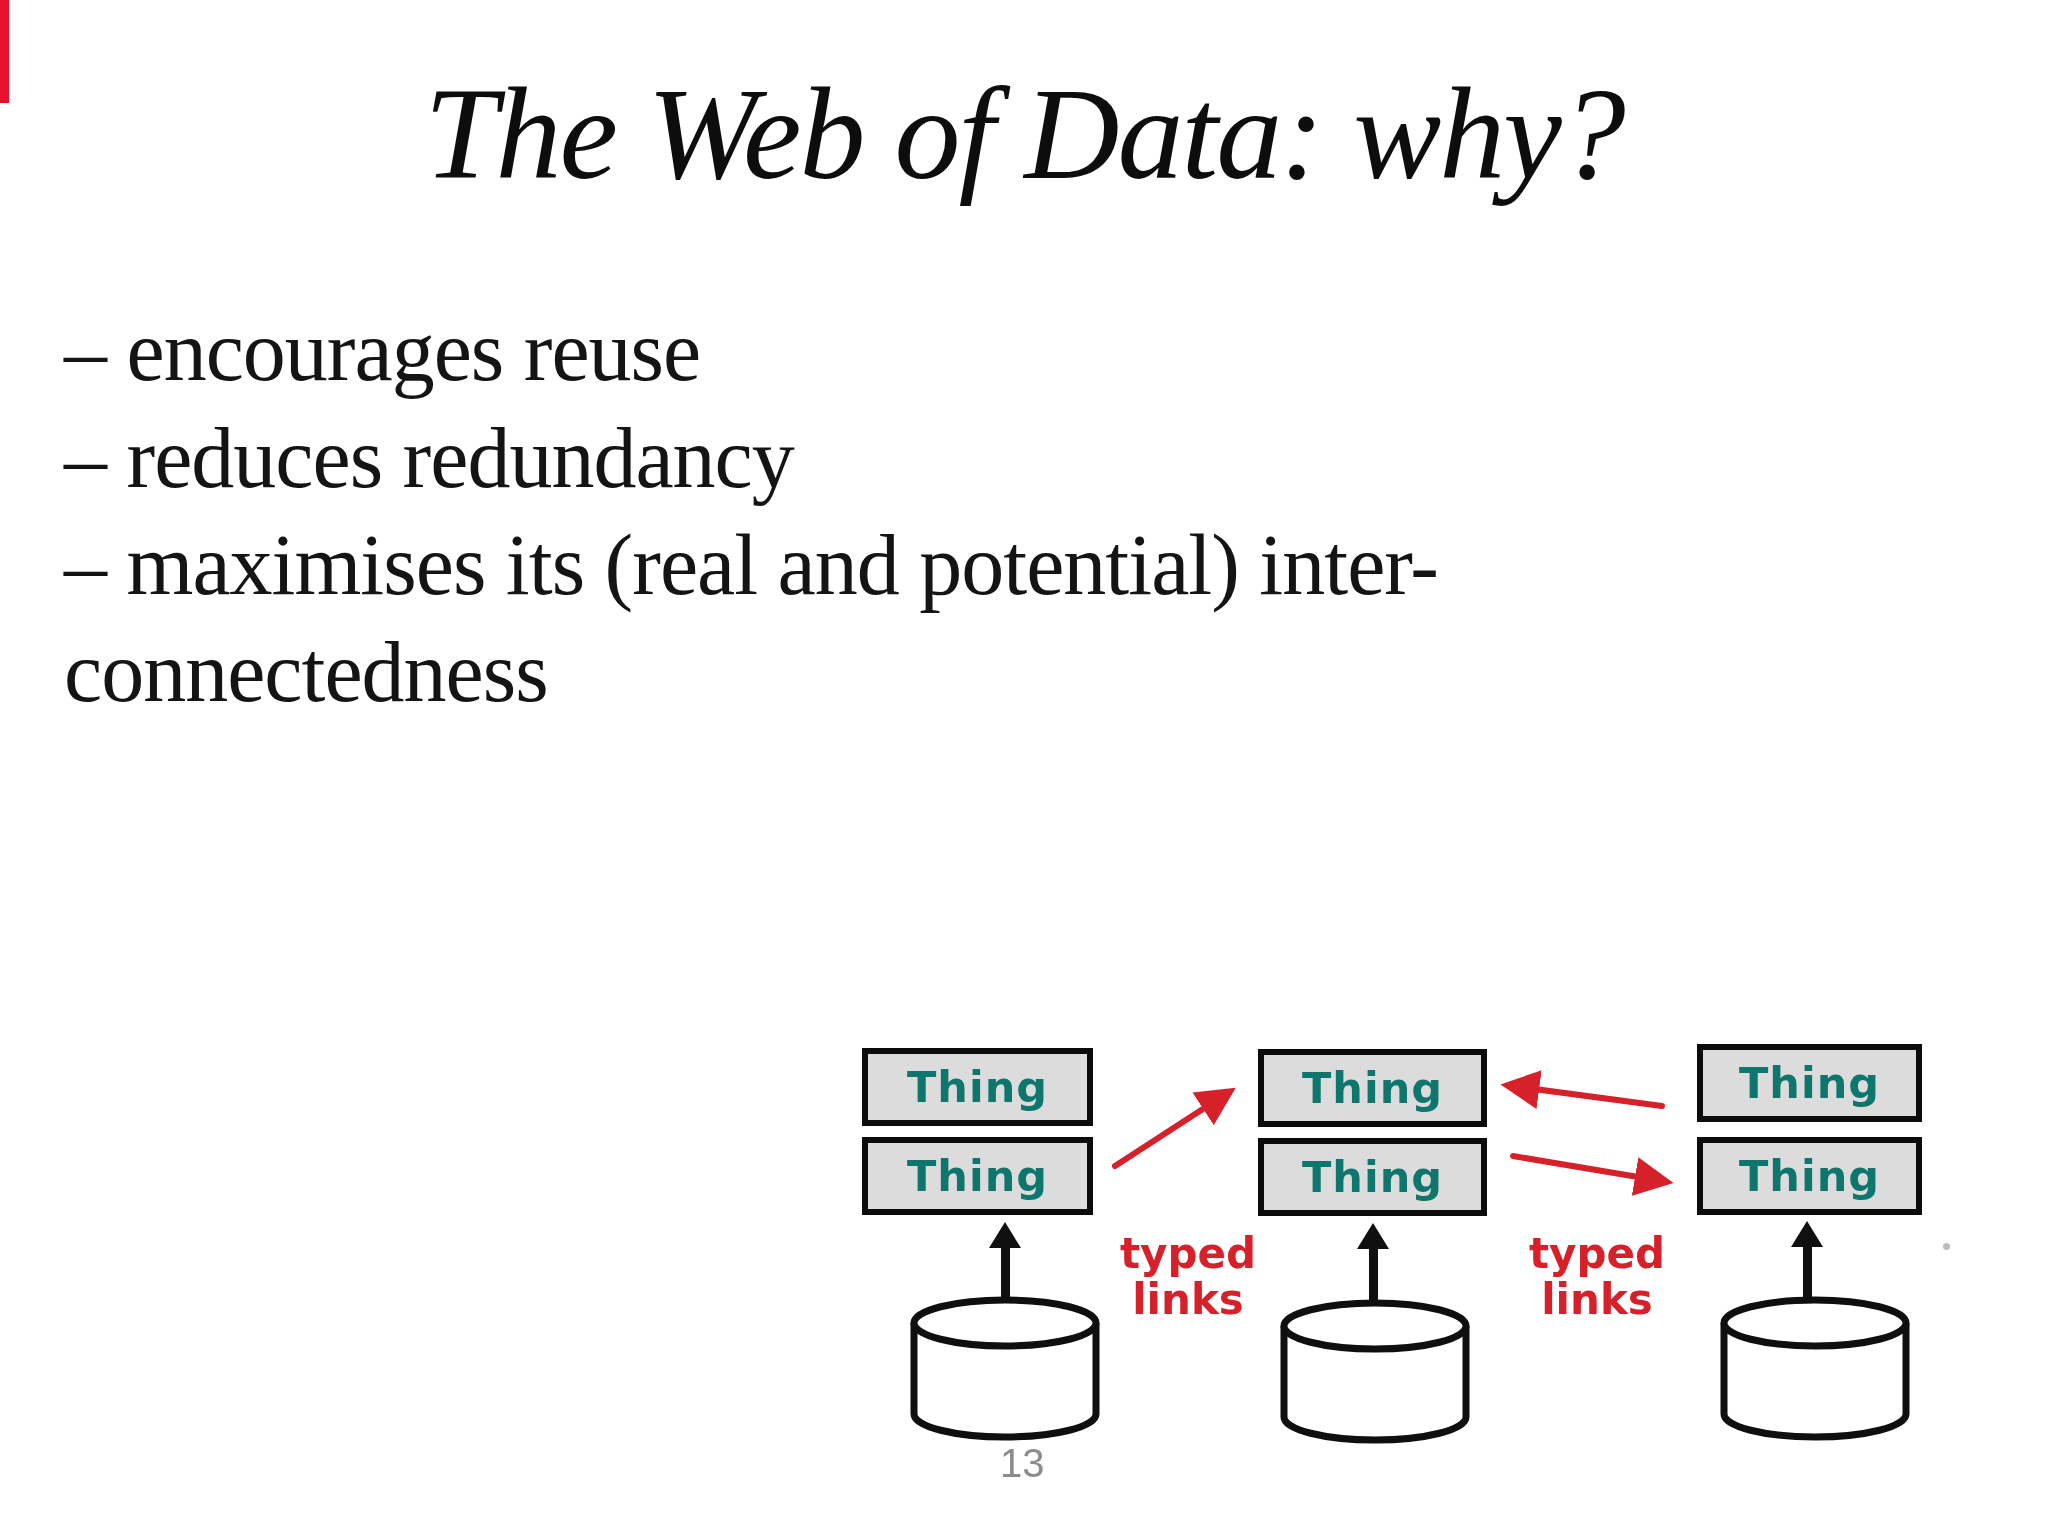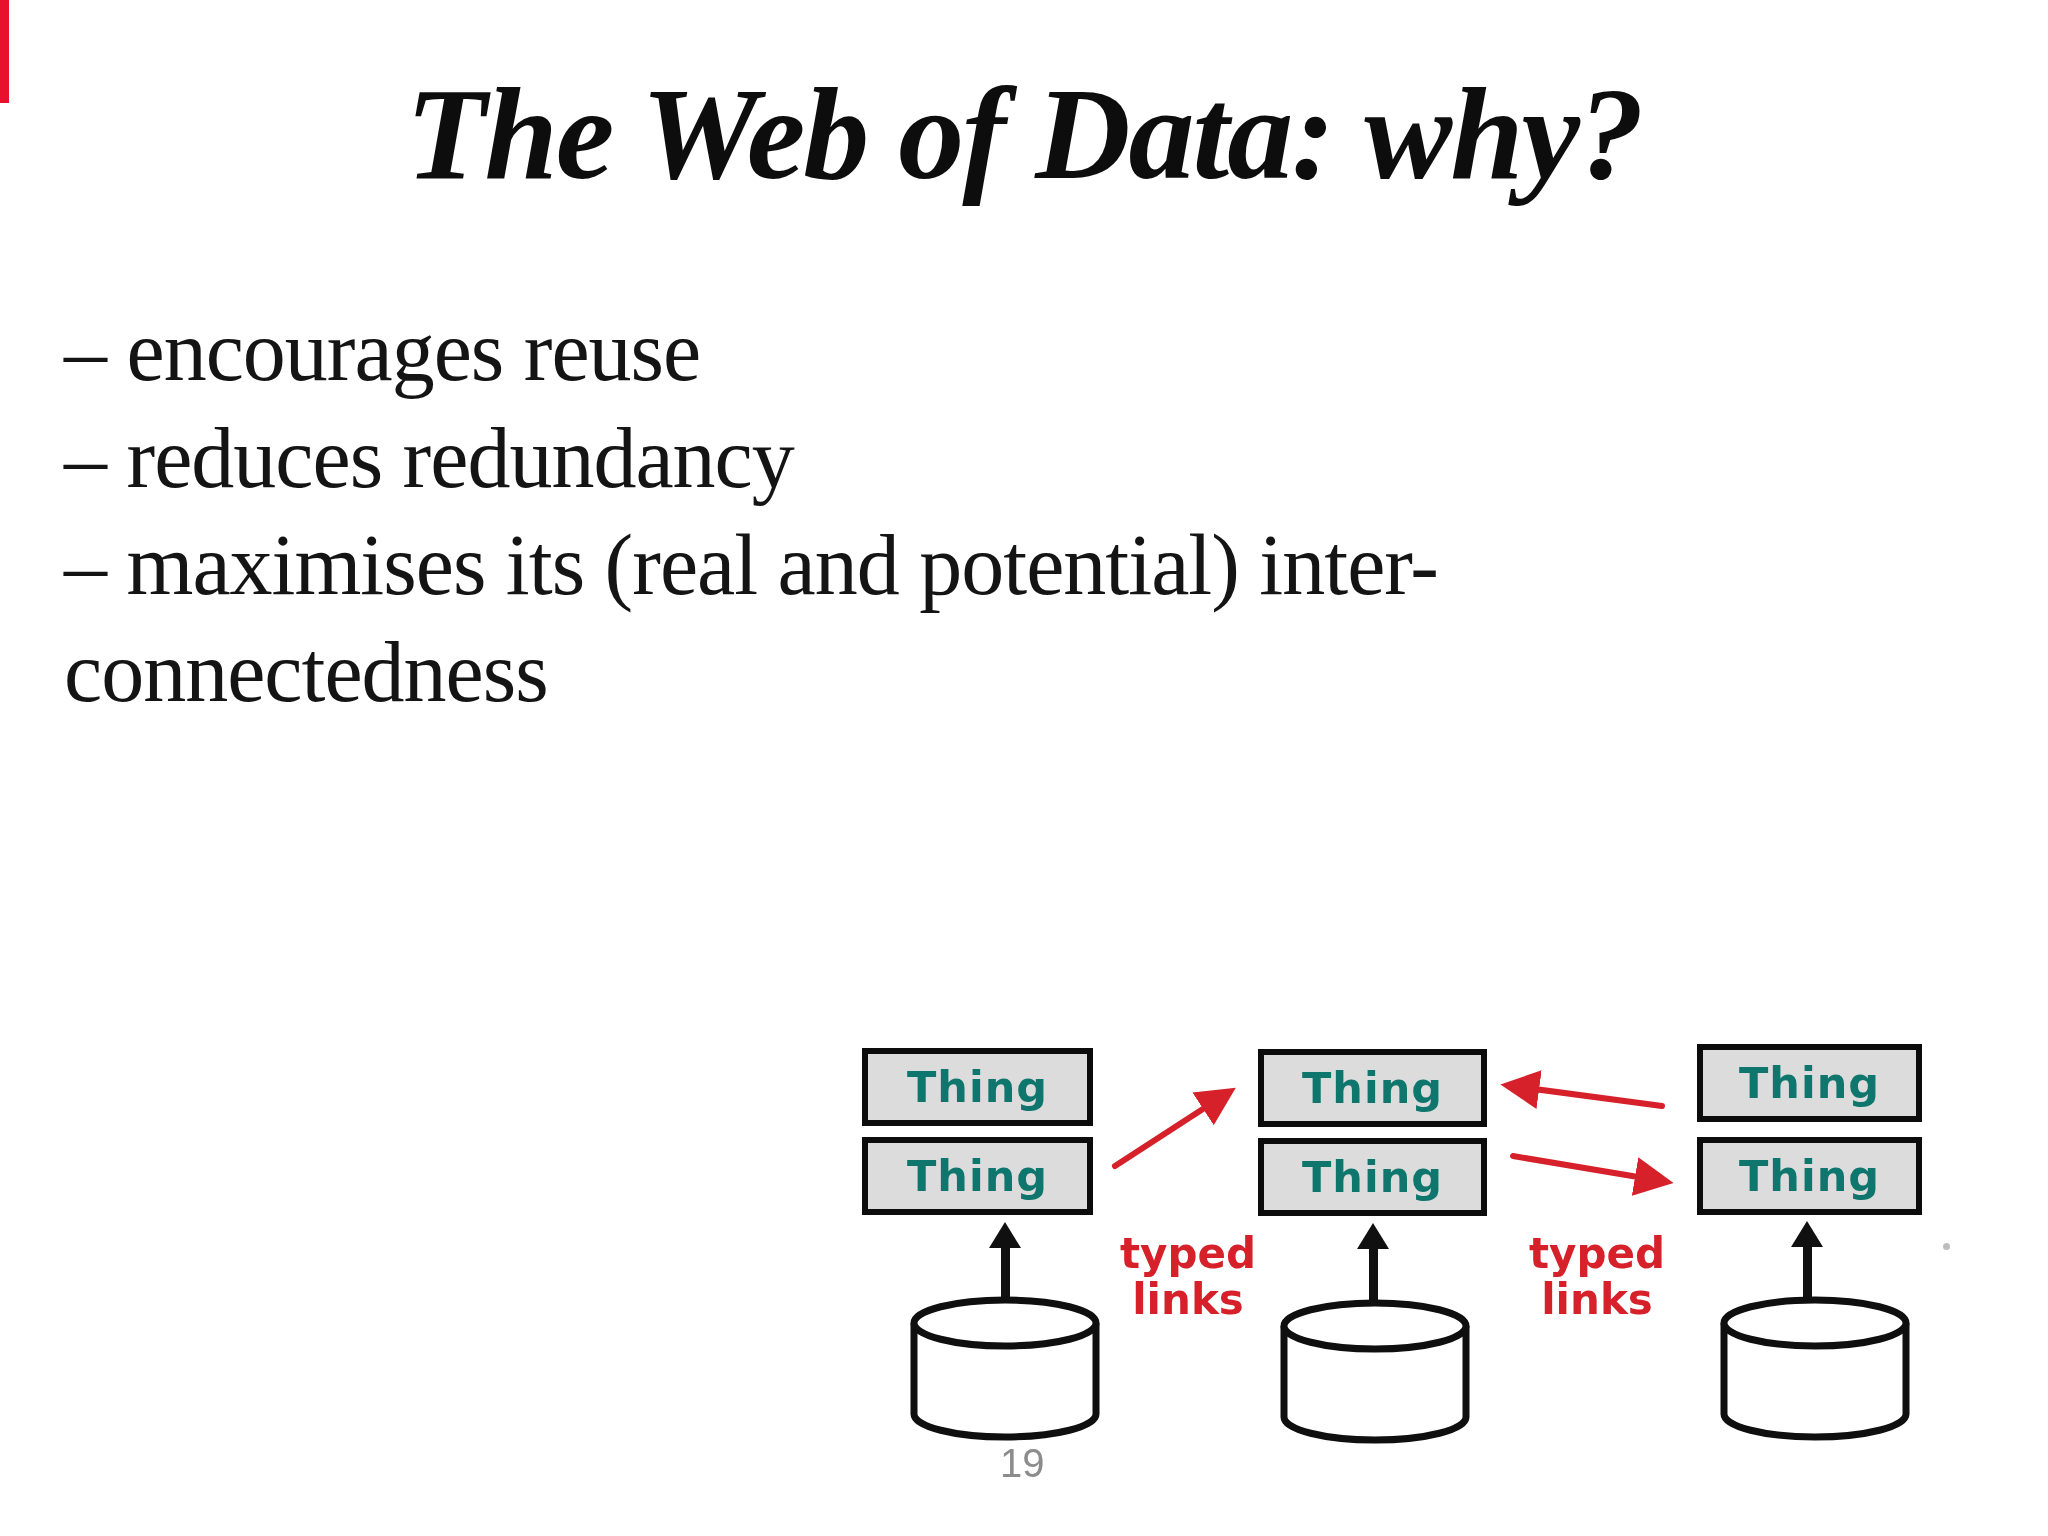--- a/index.html
+++ b/index.html
@@ -10,21 +10,21 @@
     color:#161616;
   }
   .accent-bar {
     position:absolute; left:0; top:0; width:9px; height:103px;
     background:var(--accent-red,#e8112d);
   }
   .title {
     position:absolute; left:0; right:0; top:58px; margin:0;
     text-align:center;
     font-family:"Liberation Serif","DejaVu Serif",serif;
-    font-style:italic; font-weight:700;
+    font-style:italic; font-weight:400;
     font-size:132px; line-height:1.15; letter-spacing:-2px;
     color:#0d0d0d;
   }
   .bullets {
     position:absolute; left:64px; top:298px; width:1930px;
     font-size:86px; letter-spacing:-1px; color:#141414;
   }
   .bullets .line { height:107px; line-height:107px; white-space:nowrap; }
 
   
@@ -160,14 +160,14 @@
       <div>links</div>
     </div>
     <div class="typed-links tl2">
       <div>typed</div>
       <div>links</div>
     </div>
 
     <div class="stray-dot"></div>
   </div>
 
-  <div class="page-number">19</div>
+  <div class="page-number">13</div>
 </div>
 
 </body></html>

